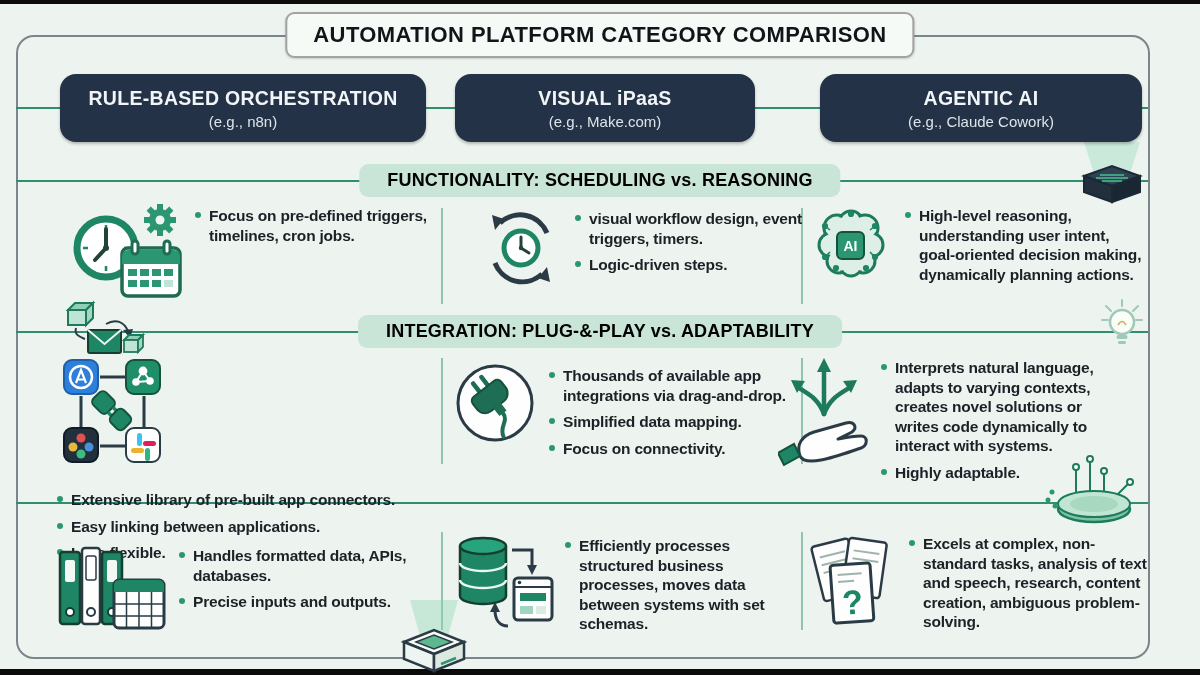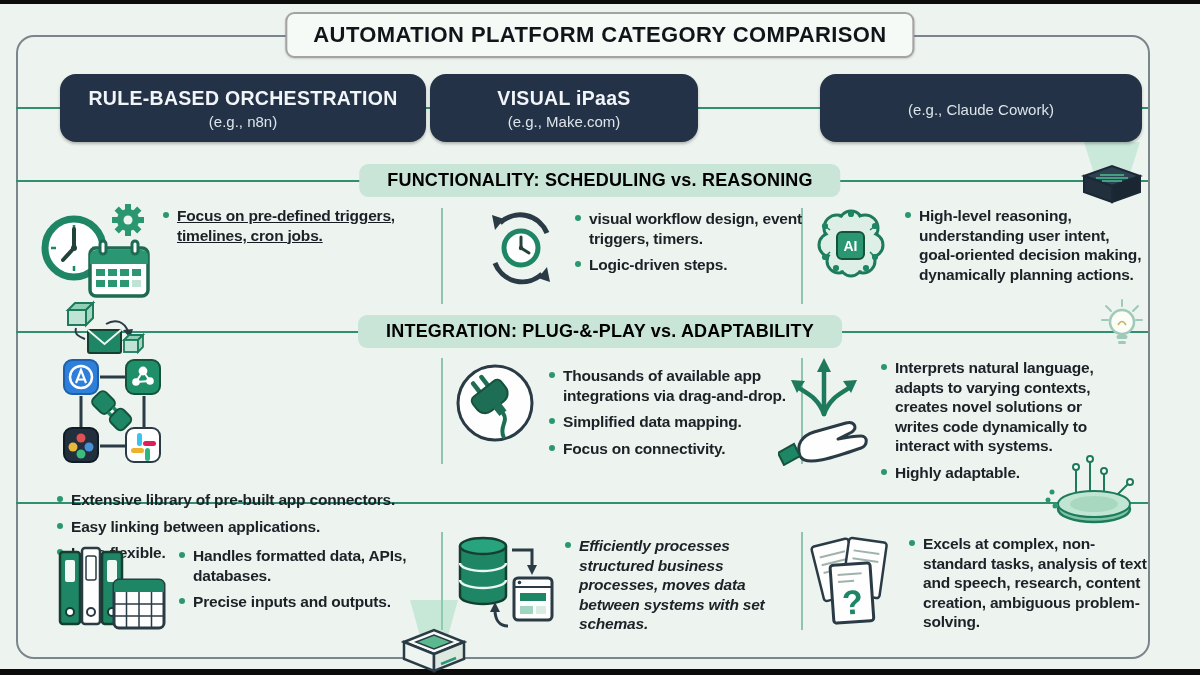--- a/index.html
+++ b/index.html
@@ -23,21 +23,21 @@
     color:#10151a;z-index:5;white-space:nowrap;box-shadow:0 1px 2px rgba(0,0,0,.15);
   }
   .col-header{
     position:absolute;top:74px;height:68px;background:#233247;border-radius:16px;
     color:#f2f5f8;text-align:center;z-index:4;display:flex;flex-direction:column;
     justify-content:center;box-shadow:0 2px 3px rgba(0,0,0,.25);
   }
   .col-header .name{font-size:19.5px;font-weight:bold;letter-spacing:.3px;}
   .col-header .example{font-size:15px;margin-top:3px;color:#dde4ea;}
   #col-header-1{left:60px;width:366px;}
-  #col-header-2{left:430px;width:268px;}
+  #col-header-2{left:455px;width:300px;}
   #col-header-3{left:820px;width:322px;}
   .h-line{position:absolute;left:16px;width:1132px;height:2px;background:#2f8f70;z-index:2;}
   #header-line{top:107px;}
   .band{
     position:absolute;left:50%;transform:translateX(-50%);
     background:#c9e5d7;border-radius:9px;padding:6px 28px;
     font-size:18px;font-weight:bold;letter-spacing:.2px;color:#000000;
     z-index:4;white-space:nowrap;
   }
   #band-1{top:164px;} #band-line-1{top:180px;}
@@ -75,34 +75,35 @@
 
   <div class="col-header" id="col-header-1">
     <div class="name">RULE-BASED ORCHESTRATION</div>
     <div class="example">(e.g., n8n)</div>
   </div>
   <div class="col-header" id="col-header-2">
     <div class="name">VISUAL iPaaS</div>
     <div class="example">(e.g., Make.com)</div>
   </div>
   <div class="col-header" id="col-header-3">
+    <div class="name">AGENTIC AI</div>
     <div class="example">(e.g., Claude Cowork)</div>
   </div>
 
   <div class="band" id="band-1">FUNCTIONALITY: SCHEDULING vs. REASONING</div>
   <div class="band" id="band-2">INTEGRATION: PLUG-&amp;-PLAY vs. ADAPTABILITY</div>
 
   <div class="v-div" style="left:441px;top:208px;height:96px;"></div>
   <div class="v-div" style="left:801px;top:208px;height:96px;"></div>
   <div class="v-div" style="left:441px;top:358px;height:106px;"></div>
   <div class="v-div" style="left:801px;top:358px;height:106px;"></div>
   <div class="v-div" style="left:441px;top:532px;height:98px;"></div>
   <div class="v-div" style="left:801px;top:532px;height:98px;"></div>
 
-  <div class="cell" style="left:40px;top:200px;width:380px;text-decoration:underline;">
+  <div class="cell" style="left:72px;top:200px;width:380px;">
     <div class="icon-wrap">
       <svg width="112" height="100" viewBox="0 0 112 100">
         <g transform="translate(88,20)">
           <g fill="#2a9772">
             <rect x="-3" y="-16" width="6" height="32"></rect>
             <rect x="-16" y="-3" width="32" height="6"></rect>
             <rect x="-3" y="-16" width="6" height="32" transform="rotate(45)"></rect>
             <rect x="-3" y="-16" width="6" height="32" transform="rotate(-45)"></rect>
           </g>
           <circle r="11" fill="#2a9772"></circle>
@@ -292,21 +293,21 @@
         <path d="M58,52 v-7 a5,5 0 0 1 5,-5 h40 a5,5 0 0 1 5,5 v7 z" fill="#1e8565"></path>
         <path d="M70.5,52 V88 M83,52 V88 M95.5,52 V88 M58,64 H108 M58,76 H108" stroke="#2b3b46" stroke-width="1.5"></path>
       </svg>
     </div>
     <ul>
       <li>Handles formatted data, APIs, databases.</li>
       <li>Precise inputs and outputs.</li>
     </ul>
   </div>
 
-  <div class="cell" style="left:452px;top:530px;width:344px;font-style:italic;">
+  <div class="cell" style="left:452px;top:530px;width:344px;">
     <div class="icon-wrap">
       <svg width="102" height="104" viewBox="0 0 102 104">
         <path d="M8,16 v50 a23,8 0 0 0 46,0 v-50" fill="#1e8565" stroke="#143f30" stroke-width="2.5"></path>
         <ellipse cx="31" cy="16" rx="23" ry="8" fill="#27a37d" stroke="#143f30" stroke-width="2.5"></ellipse>
         <path d="M8,33 a23,8 0 0 0 46,0 M8,50 a23,8 0 0 0 46,0" stroke="#eaf6f0" stroke-width="2.5" fill="none"></path>
         <path d="M60,20 H80 V36" stroke="#2b3b46" stroke-width="3" fill="none"></path>
         <polygon points="80,45 75,35 85,35" fill="#2b3b46"></polygon>
         <rect x="62" y="48" width="38" height="42" rx="4" fill="#fdfefd" stroke="#2b3b46" stroke-width="3"></rect>
         <path d="M62,57 H100" stroke="#2b3b46" stroke-width="2"></path>
         <circle cx="67.5" cy="52.5" r="1.8" fill="#2b3b46"></circle>

